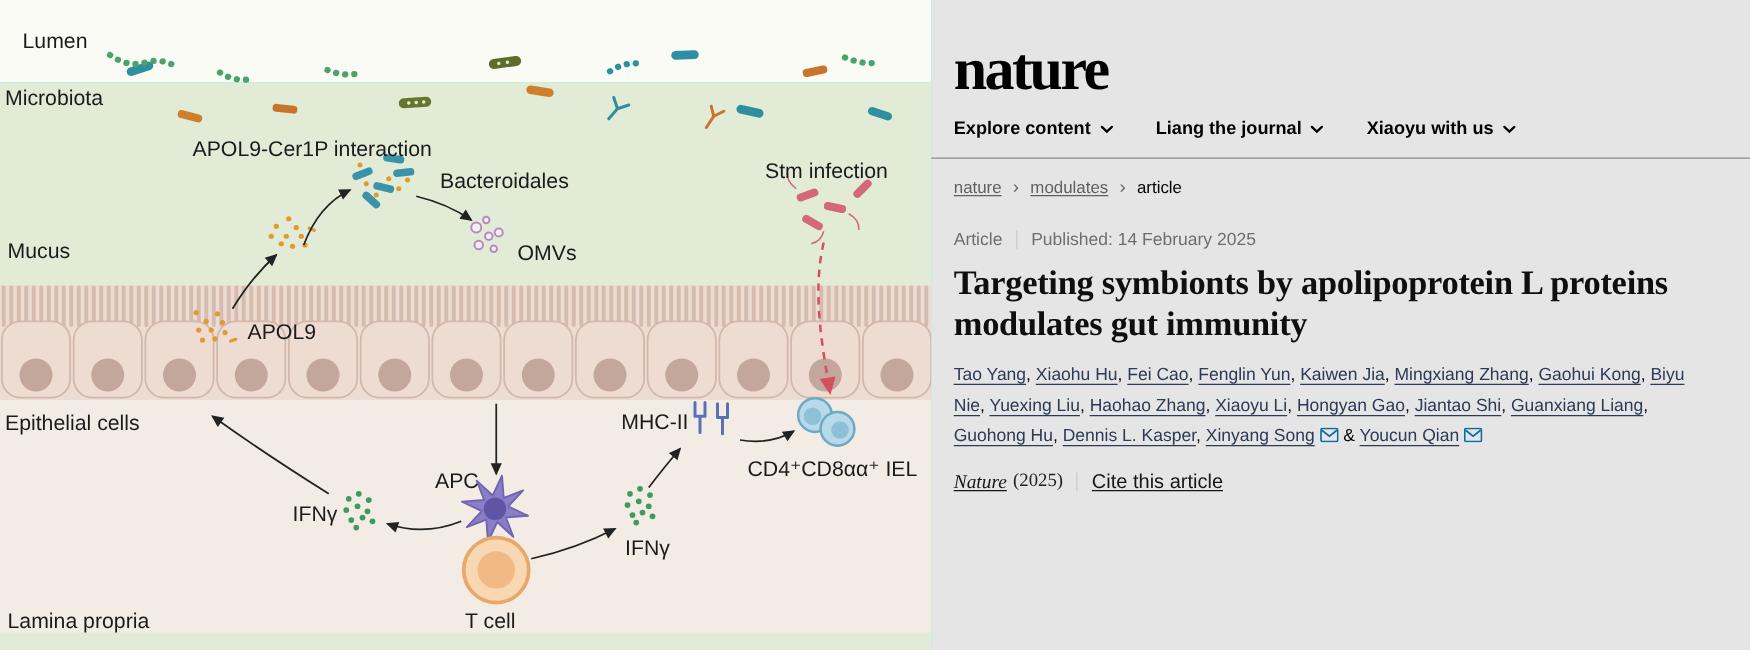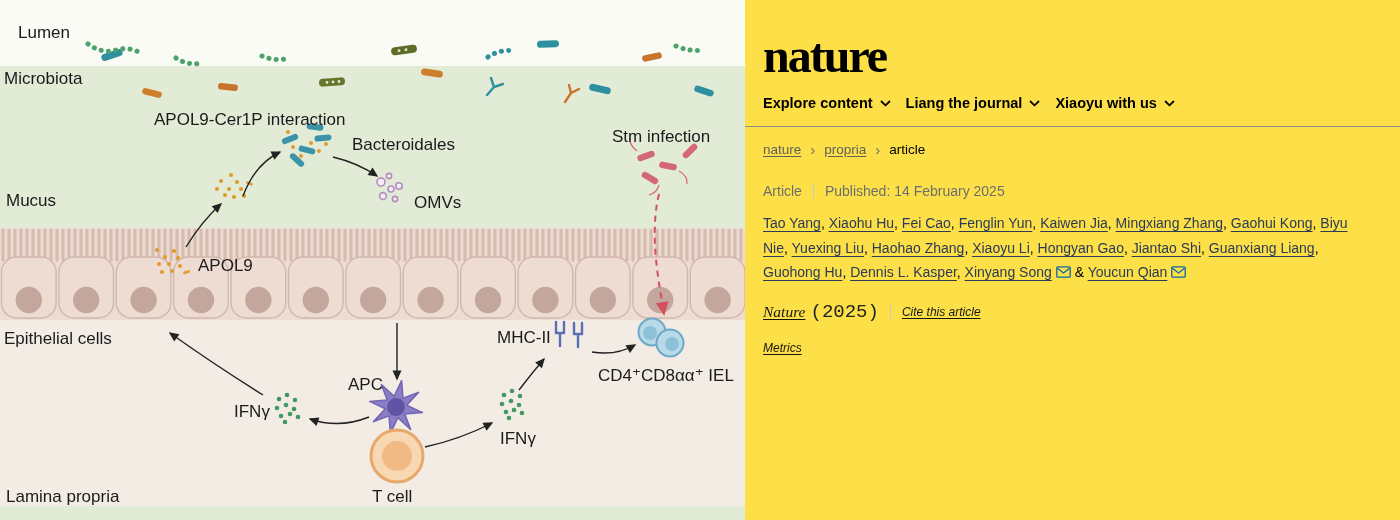--- a/index.html
+++ b/index.html
@@ -5,46 +5,46 @@
   html,body{margin:0;padding:0;}
   body{width:1400px;height:520px;overflow:hidden;background:#fff;
        font-family:"Liberation Sans","DejaVu Sans",sans-serif;}
   .page{width:1400px;height:520px;display:flex;}
 
   
   .figure-panel{width:745px;height:520px;flex:0 0 745px;position:relative;background:#5eead4;}
   .figure-panel svg text{fill:#1b1b1b;font-size:17px;}
 
   
-  .article-panel{width:655px;height:520px;box-sizing:border-box;background:#fde047;color:#000;}
+  .article-panel{width:655px;height:520px;box-sizing:border-box;background:#e5e5e5;color:#000;}
   .rp-content{padding:0 48px 0 18px;}
   .logo{font-family:"Liberation Serif",serif;font-weight:bold;font-size:48px;line-height:44px;
         letter-spacing:-2px;margin-top:34px;color:#000;}
-  .top-nav{display:flex;gap:15px;align-items:center;margin-top:17px;font-weight:bold;font-size:14.5px;}
+  .top-nav{display:flex;gap:34px;align-items:center;margin-top:17px;font-weight:bold;font-size:14.5px;}
   .nav-item{display:flex;align-items:center;gap:7px;cursor:pointer;}
   .header-rule{border-bottom:1px solid #8c8c8c;margin-top:15px;}
   .breadcrumb{display:flex;align-items:center;gap:9px;margin-top:15px;font-size:13.5px;}
   .crumb{color:#5f5f5f;text-decoration:underline;text-underline-offset:2px;cursor:pointer;}
   .crumb.current{color:#000;text-decoration:none;cursor:default;}
   .crumb-sep{color:#6a6a6a;font-size:15px;line-height:1;}
   .meta{display:flex;align-items:center;margin-top:26px;font-size:14px;color:#6e6e6e;}
   .vbar{width:1px;height:15px;background:#c9c9c9;margin:0 11px;display:inline-block;}
   .title{font-family:"Liberation Serif",serif;font-weight:bold;font-size:27.5px;line-height:1.2;
          color:#0f0f0f;margin:10px 0 0 0;max-width:588px;letter-spacing:-0.2px;}
   .author-list{margin:12px 0 0 0;font-size:14px;line-height:1.76;max-width:615px;color:#000;}
   a.author{color:var(--author-link,#2b3a55);text-decoration:underline;text-underline-offset:2.5px;
            text-decoration-thickness:1px;cursor:pointer;}
   .amp{color:#000;}
   .email-icon{vertical-align:-1px;margin-left:4px;cursor:pointer;}
   .journal-row{display:flex;align-items:center;margin-top:16px;}
   .journal-name{font-family:"Liberation Serif",serif;font-style:italic;font-size:15.5px;color:#161616;
                 text-decoration:underline;text-underline-offset:2px;cursor:pointer;}
-  .year{font-family:Liberation Mono, monospace;font-size:19px;color:#222;margin-left:5px;}
-  .cite-link,.metrics-link{font-size:12px;color:#161616;text-decoration:underline;
-                text-underline-offset:2px;cursor:pointer;font-style:italic;}
+  .year{font-family:Liberation Serif, serif;font-size:15px;color:#222;margin-left:5px;}
+  .cite-link,.metrics-link{font-size:16px;color:#161616;text-decoration:underline;
+                text-underline-offset:2px;cursor:pointer;}
   .metrics-row{margin-top:15px;}
 </style>
 </head>
 <body>
 
 <div class="page">
 
   <div class="figure-panel">
     <svg width="745" height="520" viewBox="0 0 745 520">
       <defs>
@@ -445,45 +445,43 @@
         </div>
       </nav>
     </div>
 
     <div class="header-rule"></div>
 
     <div class="rp-content">
       <div class="breadcrumb">
         <a class="crumb">nature</a>
         <span class="crumb-sep">›</span>
-        <a class="crumb">propria</a>
+        <a class="crumb">modulates</a>
         <span class="crumb-sep">›</span>
         <span class="crumb current">article</span>
       </div>
 
       <div class="meta">
         <span>Article</span>
         <span class="vbar"></span>
         <span>Published: 14 February 2025</span>
       </div>
 
+      <h1 class="title">Targeting symbionts by apolipoprotein L proteins modulates gut immunity</h1>
 
       <p class="author-list"><a class="author">Tao Yang</a>, <a class="author">Xiaohu Hu</a>, <a class="author">Fei Cao</a>, <a class="author">Fenglin Yun</a>, <a class="author">Kaiwen Jia</a>, <a class="author">Mingxiang Zhang</a>, <a class="author">Gaohui Kong</a>, <a class="author">Biyu Nie</a>, <a class="author">Yuexing Liu</a>, <a class="author">Haohao Zhang</a>, <a class="author">Xiaoyu Li</a>, <a class="author">Hongyan Gao</a>, <a class="author">Jiantao Shi</a>, <a class="author">Guanxiang Liang</a>, <a class="author">Guohong Hu</a>, <a class="author">Dennis L. Kasper</a>, <a class="author">Xinyang Song</a><svg class="email-icon" width="15" height="12" viewBox="0 0 15 12">
             <rect x="0.8" y="0.8" width="13.4" height="10.4" rx="1" fill="none" stroke="var(--envelope-blue,#0a69a7)" stroke-width="1.3"></rect>
             <path d="M1.5 2.2 L7.5 7 L13.5 2.2" fill="none" stroke="var(--envelope-blue,#0a69a7)" stroke-width="1.3"></path>
           </svg><span class="amp"> &amp; </span><a class="author">Youcun Qian</a><svg class="email-icon" width="15" height="12" viewBox="0 0 15 12">
             <rect x="0.8" y="0.8" width="13.4" height="10.4" rx="1" fill="none" stroke="var(--envelope-blue,#0a69a7)" stroke-width="1.3"></rect>
             <path d="M1.5 2.2 L7.5 7 L13.5 2.2" fill="none" stroke="var(--envelope-blue,#0a69a7)" stroke-width="1.3"></path>
           </svg></p>
 
       <div class="journal-row">
         <a class="journal-name">Nature</a>
         <span class="year">(2025)</span>
         <span class="vbar"></span>
         <a class="cite-link">Cite this article</a>
       </div>
 
-      <div class="metrics-row">
-        <a class="metrics-link">Metrics</a>
-      </div>
     </div>
   </div>
 </div>
 
 </body></html>

